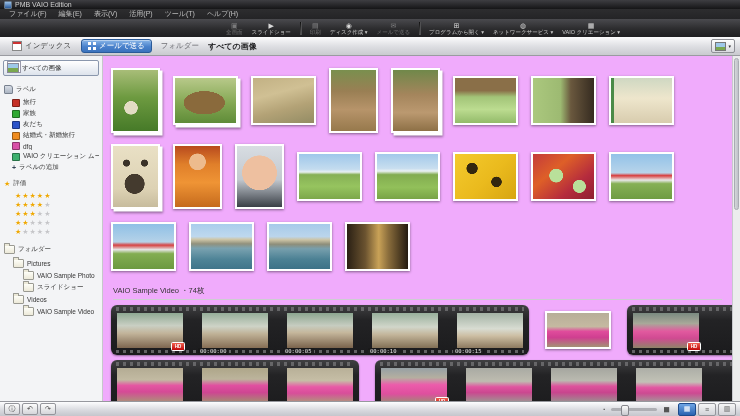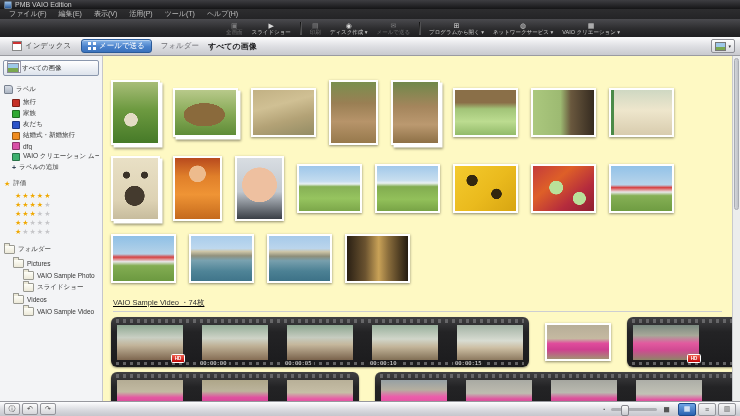--- a/index.html
+++ b/index.html
@@ -50,21 +50,21 @@
   .star{font-size:7px;line-height:7px;}
   .star.gold{color:#f0a800;}
   .star.grey{color:#c5c5c8;}
   .rating-row{padding:1px 0 1px 12px;letter-spacing:1px;}
   .fold-ico{width:9px;height:7px;border:1px solid #9a9a92;background:linear-gradient(#fefef8,#ece9d8);border-radius:1px;position:relative;flex:0 0 auto;}
   .fold-ico::before{content:"";position:absolute;top:-3px;left:-1px;width:4px;height:2px;background:#ece9d8;border:1px solid #9a9a92;border-bottom:none;border-radius:1px 1px 0 0;}
   .tree-row{display:flex;align-items:center;gap:3px;padding:1.5px 0;white-space:nowrap;}
   .indent-1{padding-left:10px;}
   .indent-2{padding-left:20px;}
   
-  .content{flex:1;min-width:0;background:#fef9c3;padding:15px 0 0 8px;overflow:hidden;position:relative;text-decoration:underline;}
+  .content{flex:1;min-width:0;background:#f0abfc;padding:3px 0 0 8px;overflow:hidden;position:relative;}
   .photo-row{display:flex;align-items:center;gap:13px;}
   .row-0{height:82px;}
   .row-1{height:70px;}
   .row-2{height:70px;}
   .photo{background:#fff;padding:2px;box-shadow:0 1px 2.5px rgba(0,0,0,.45);flex:0 0 auto;}
   .photo.stack{box-shadow:2.5px 2.5px 0 #fff,3px 3.5px 2.5px rgba(0,0,0,.4),0 1px 2px rgba(0,0,0,.25);}
   .photo.p .img{width:45px;height:61px;}
   .photo.l .img{width:61px;height:45px;}
   .video-header{font-size:7.5px;color:#333;margin:5px 10px 4px 2px;border-bottom:1px solid #cdced2;padding-bottom:3px;}
   .strip-row{display:flex;align-items:center;gap:16px;margin-bottom:3px;height:52px;}

